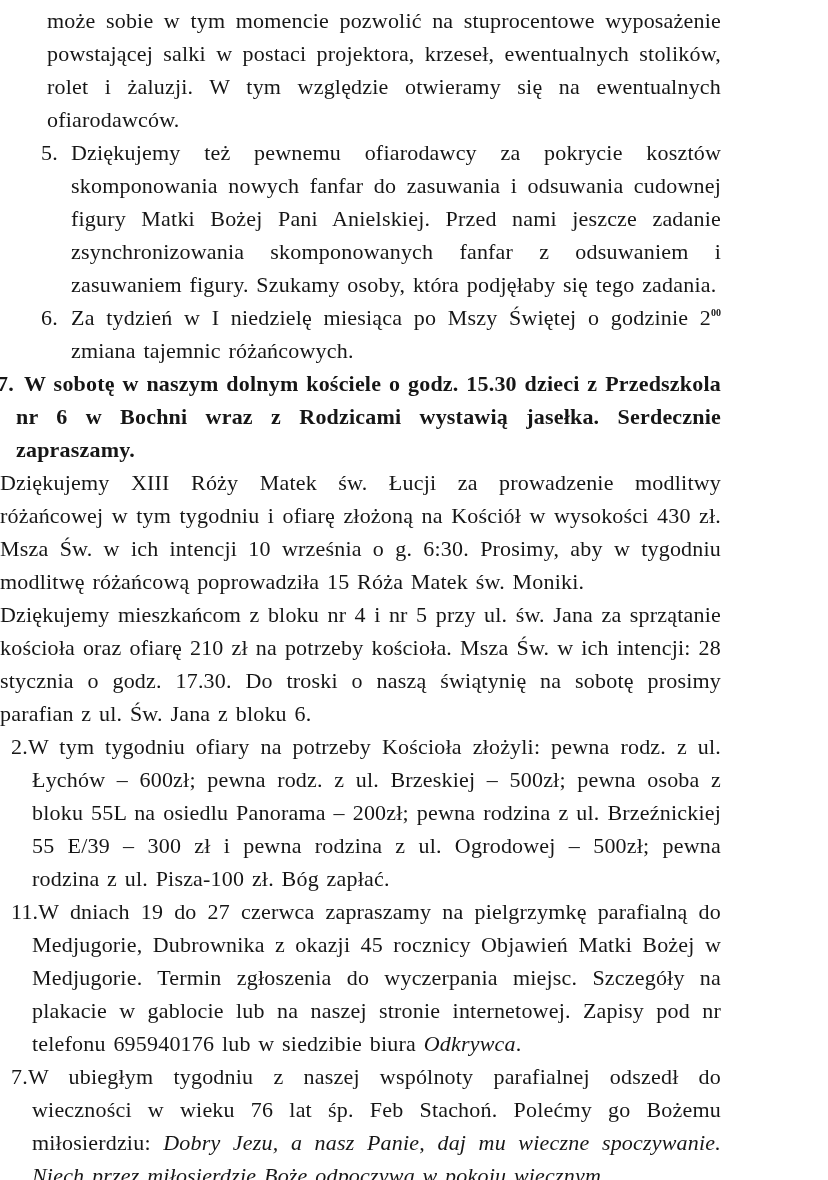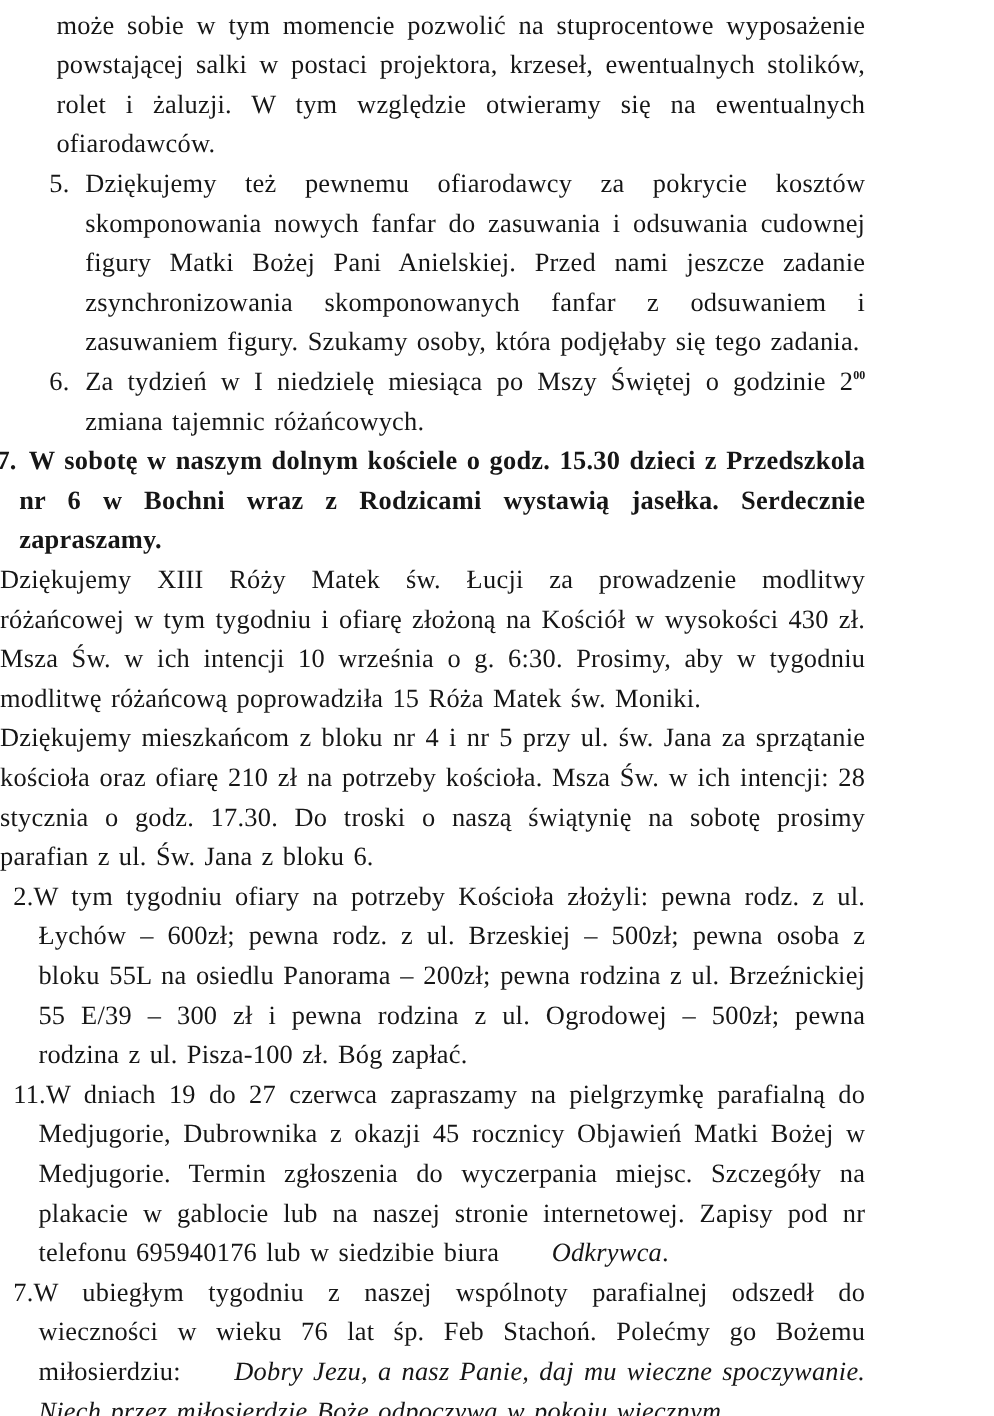--- a/index.html
+++ b/index.html
@@ -48,21 +48,21 @@
   .ind-d .num { display: inline; }
 
   .sup {
     font-size: 10px;
     line-height: 0;
     position: relative;
     top: -9px;
     letter-spacing: 0;
     font-weight: bold;
   }
-  .it { font-style: italic; margin-left: 36px; }
+  .it { font-style: italic; }
 </style>
 </head>
 <body style="background: rgb(255, 255, 255); color: rgb(22, 22, 22);">
 
 <div class="page">
 
   <p class="doc-par p-cont"><span>może sobie w tym momencie pozwolić na stuprocentowe wyposażenie powstającej salki w postaci projektora, krzeseł, ewentualnych stolików, rolet i żaluzji. W tym względzie otwieramy się na ewentualnych ofiarodawców.</span></p>
 
   <p class="doc-par ind-a"><span class="num">5.</span><span>Dziękujemy też pewnemu ofiarodawcy za pokrycie kosztów skomponowania nowych fanfar do zasuwania i odsuwania cudownej figury Matki Bożej Pani Anielskiej. Przed nami jeszcze zadanie zsynchronizowania skomponowanych fanfar z odsuwaniem i zasuwaniem figury. Szukamy osoby, która podjęłaby się tego zadania.</span></p>
 

